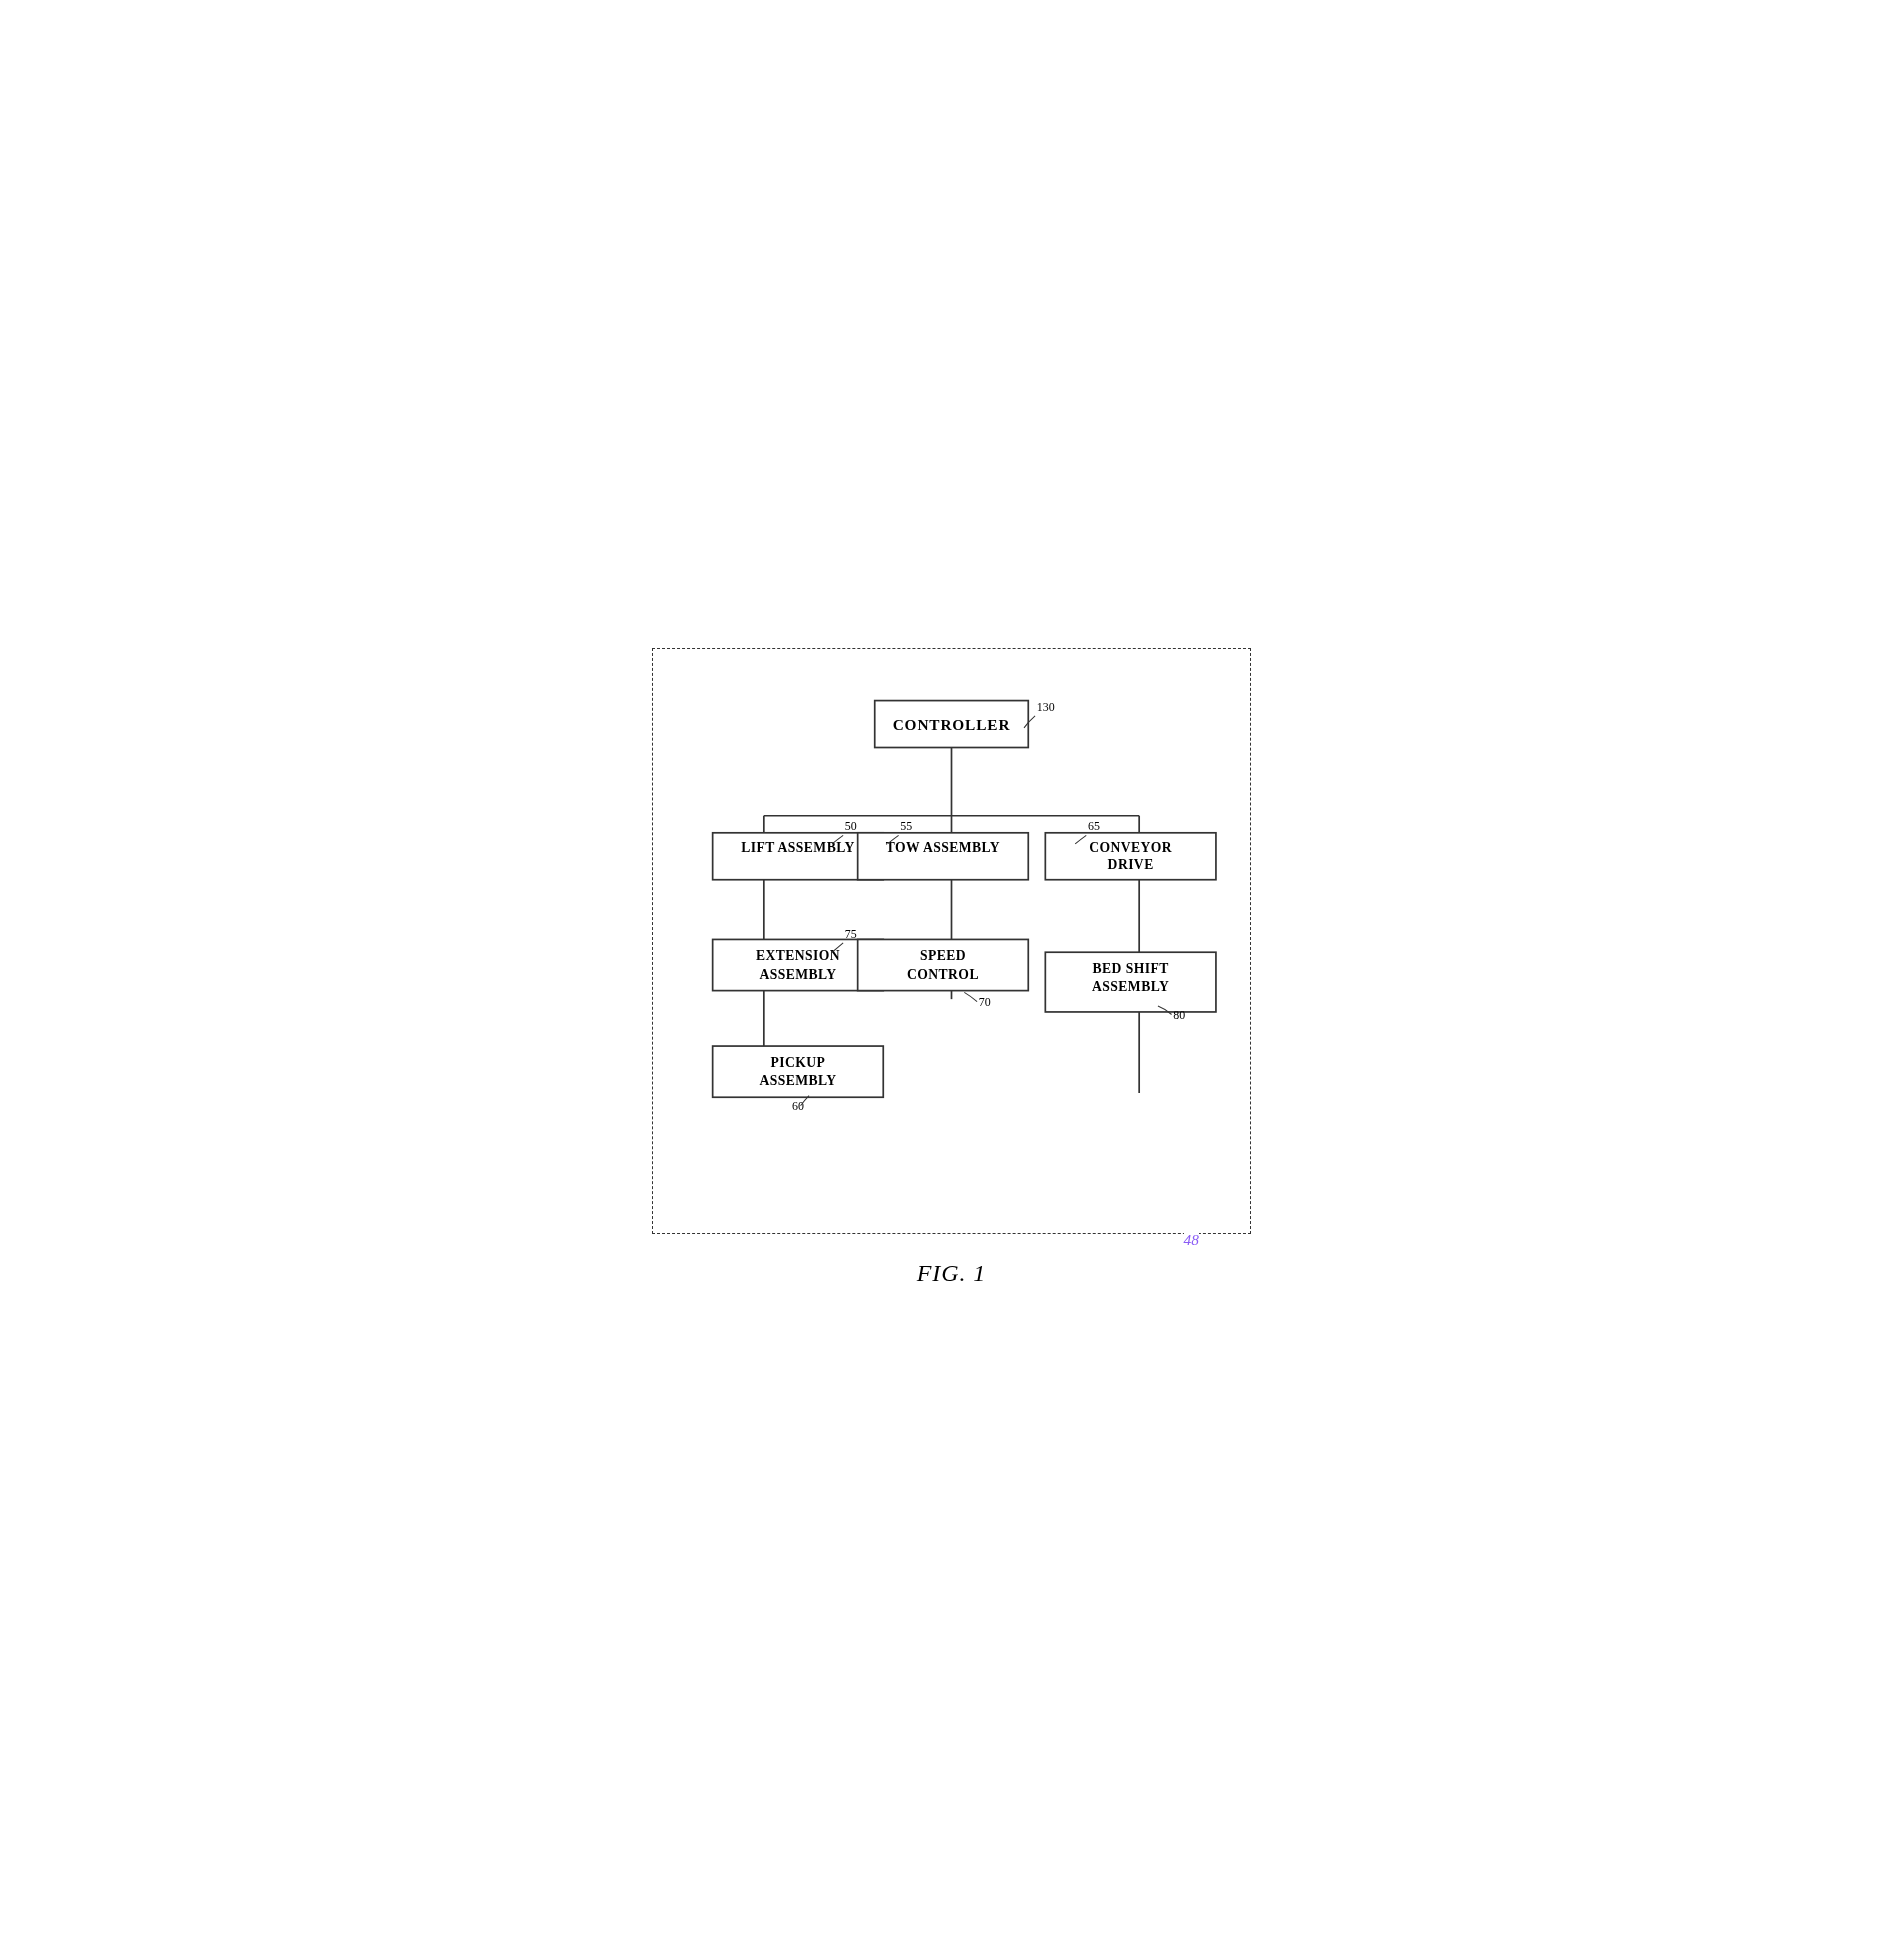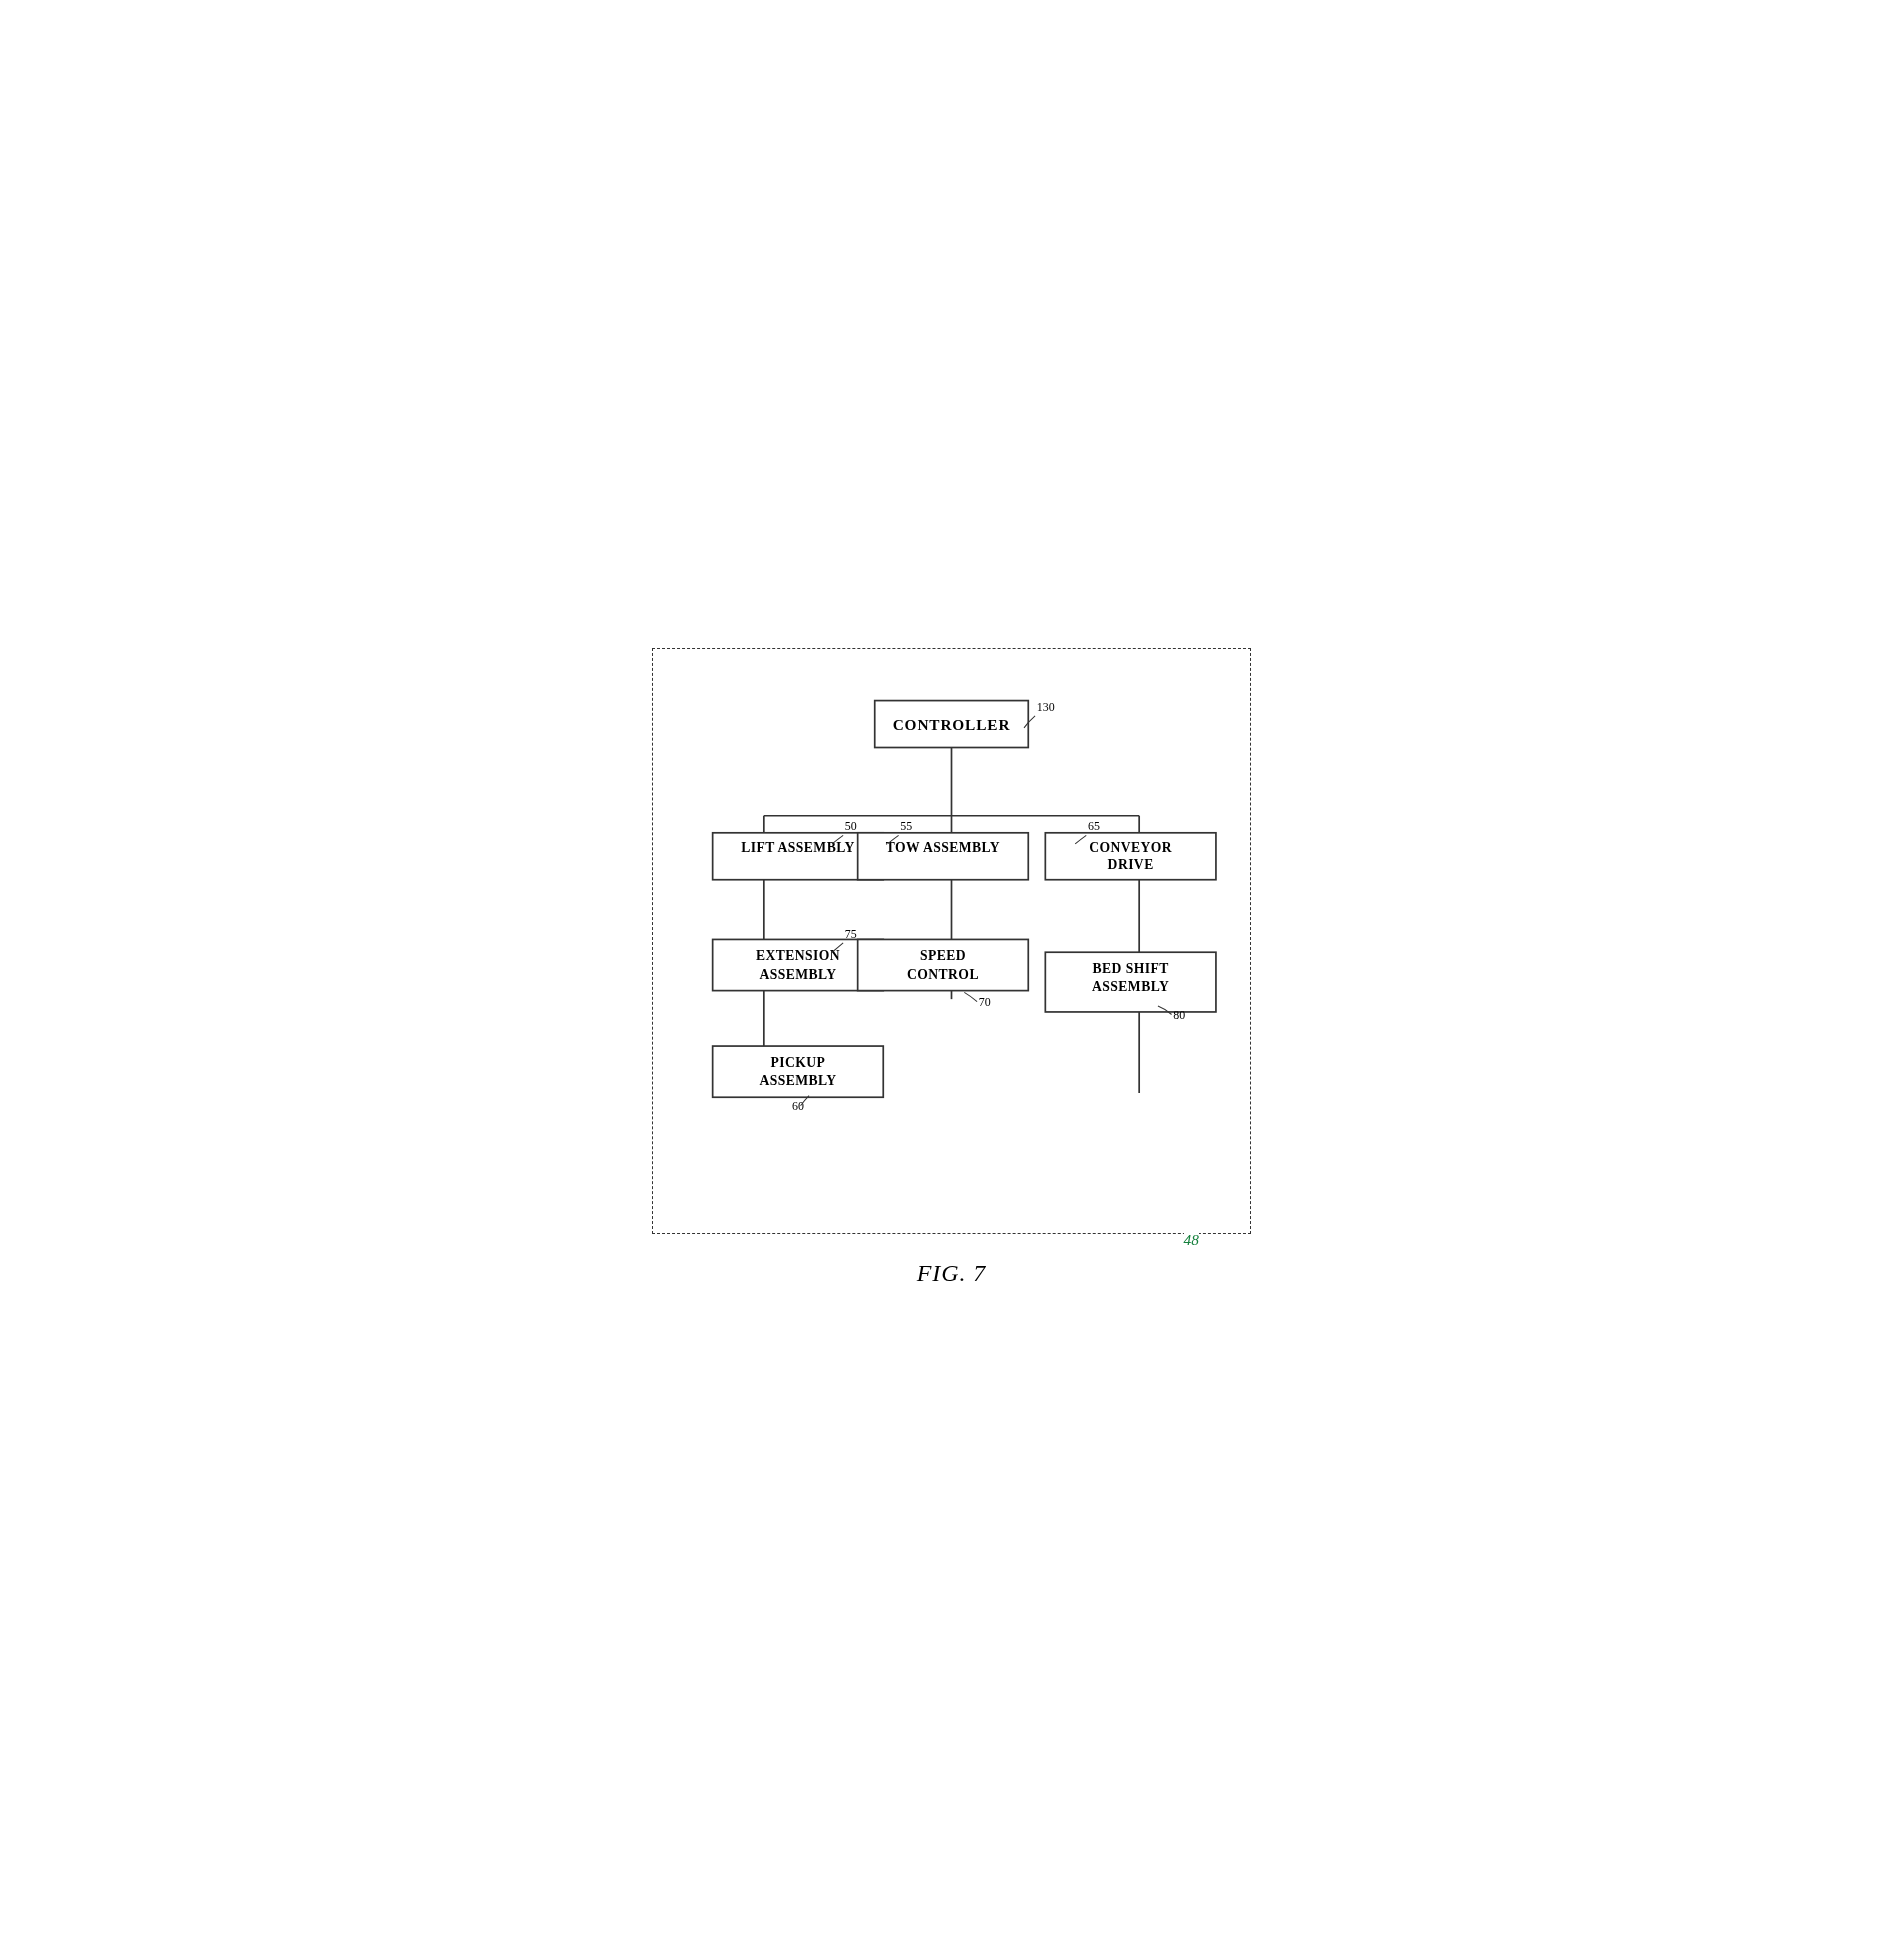--- a/index.html
+++ b/index.html
@@ -24,21 +24,21 @@
       padding: 26px 17px 26px 17px;
       position: relative;
       background: #fff;
     }
     .ref-48 {
       position: absolute;
       bottom: -15.4px;
       right: 51px;
       font-size: 15.4px;
       font-style: italic;
-      color: #15803d;
+      color: #8b5cf6;
       background: #fff;
     }
     .fig-label {
       font-size: 24px;
       font-style: italic;
       margin-top: 26px;
       letter-spacing: 0.9px;
     }
   </style>
 </head>
@@ -118,15 +118,15 @@
       <text x="540" y="371" text-anchor="middle" font-size="16" font-weight="bold" letter-spacing="0.5">ASSEMBLY</text>
 
       <text x="590" y="403" font-size="14">80</text>
       <path d="M588,398 Q580,391 572,388" fill="none" stroke="#333" stroke-width="1.2"></path>
 
     </svg>
 
     <span class="ref-48">48</span>
   </div>
 
-  <div class="fig-label">FIG. 7</div>
+  <div class="fig-label">FIG. 1</div>
 </div>
 
 
 </body></html>

